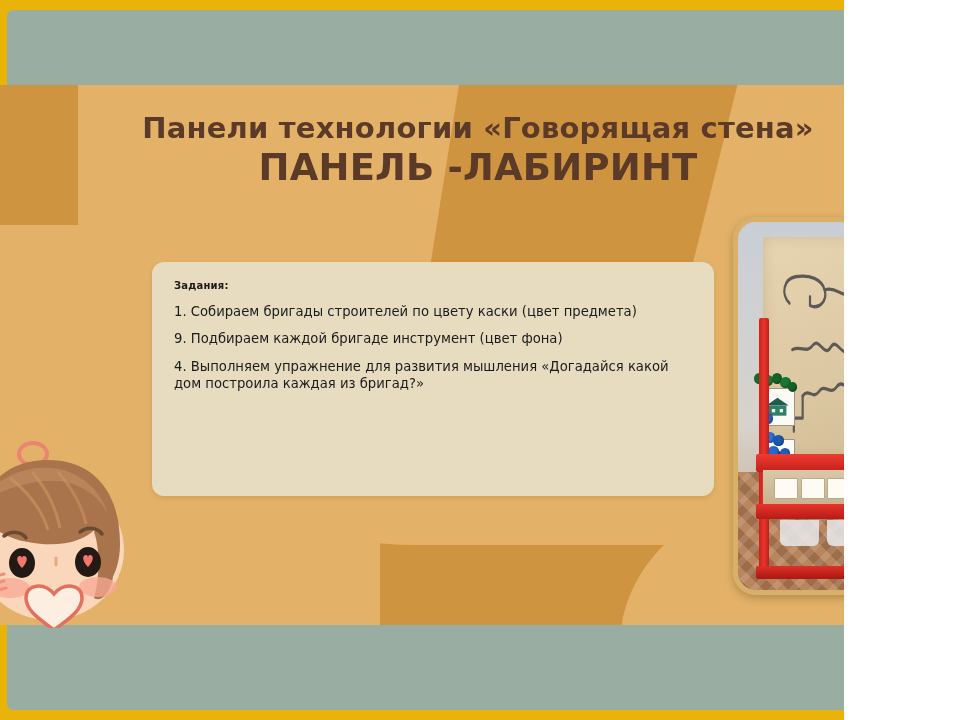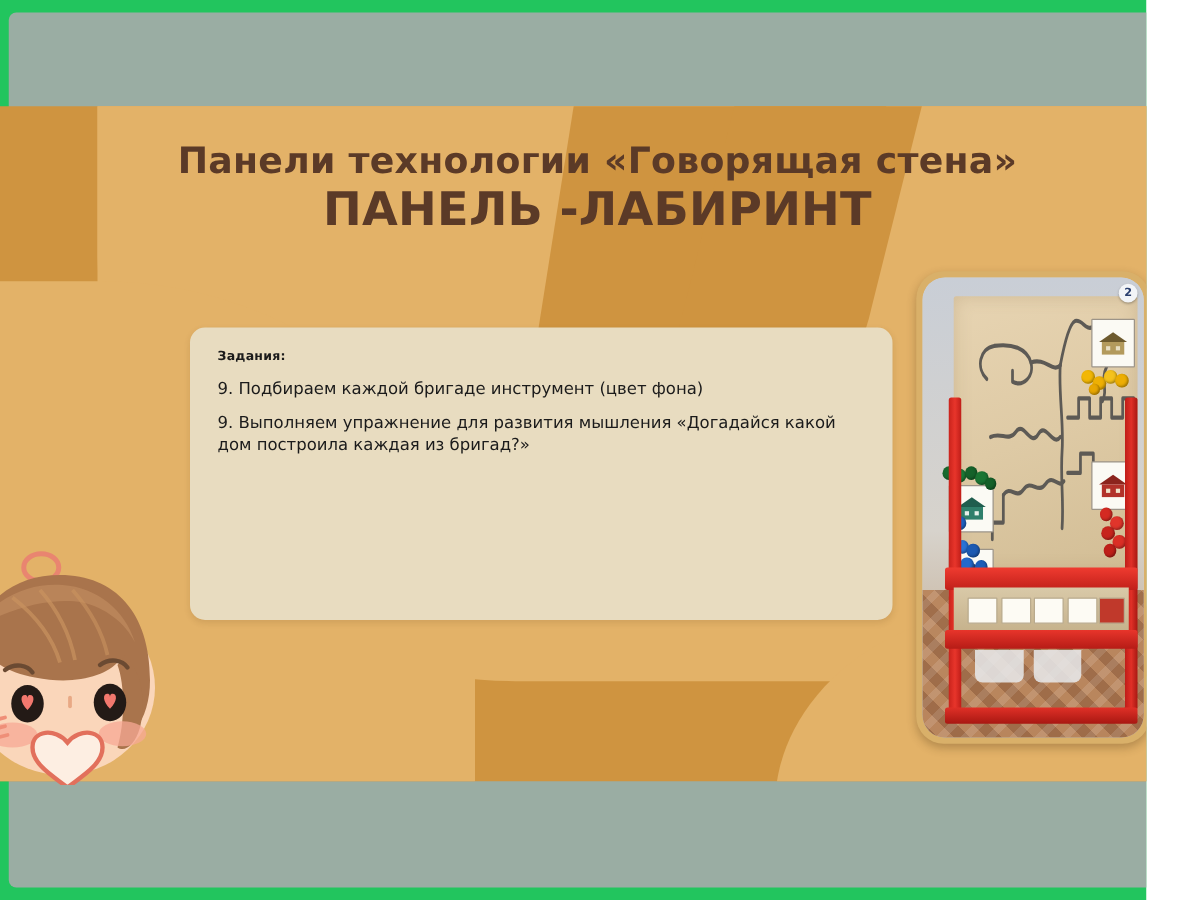--- a/index.html
+++ b/index.html
@@ -4,22 +4,22 @@
 <style>
   html,body{margin:0;padding:0;}
   body{
     width:960px;height:720px;
     background:#ffffff;
     font-family:"DejaVu Sans", sans-serif;
     overflow:hidden;
   }
   #slide{
     position:relative;
-    width:917px;height:720px;
-    background:#22c55e;
+    width:844px;height:720px;
+    background:#eab308;
     overflow:hidden;
   }
 
   
   .sage-plate{
     position:absolute;
     left:7px;top:10px;
     width:941px;height:700px;
     background:#9aada3;
     border-radius:6px;
@@ -228,22 +228,23 @@
   </div>
 
   <div class="title-wrap">
     <div class="title-line l1">Панели технологии «Говорящая стена»</div>
     <div class="title-line l2">ПАНЕЛЬ -ЛАБИРИНТ</div>
   </div>
 
   <div class="task-card">
     <div class="task-title">Задания:</div>
     <ul class="task-list">
+      <li>1. Собираем бригады строителей по цвету каски (цвет предмета)</li>
       <li>9. Подбираем каждой бригаде инструмент (цвет фона)</li>
-      <li>9. Выполняем упражнение для развития мышления «Догадайся какой дом построила каждая из бригад?»</li>
+      <li>4. Выполняем упражнение для развития мышления «Догадайся какой дом построила каждая из бригад?»</li>
     </ul>
   </div>
 
   <div class="photo-frame">
     <div class="photo">
       <div class="ph-wall"></div>
       <div class="ph-carpet"></div>
 
       <div class="ph-board">
         <svg viewBox="0 0 100 100" preserveAspectRatio="none">

